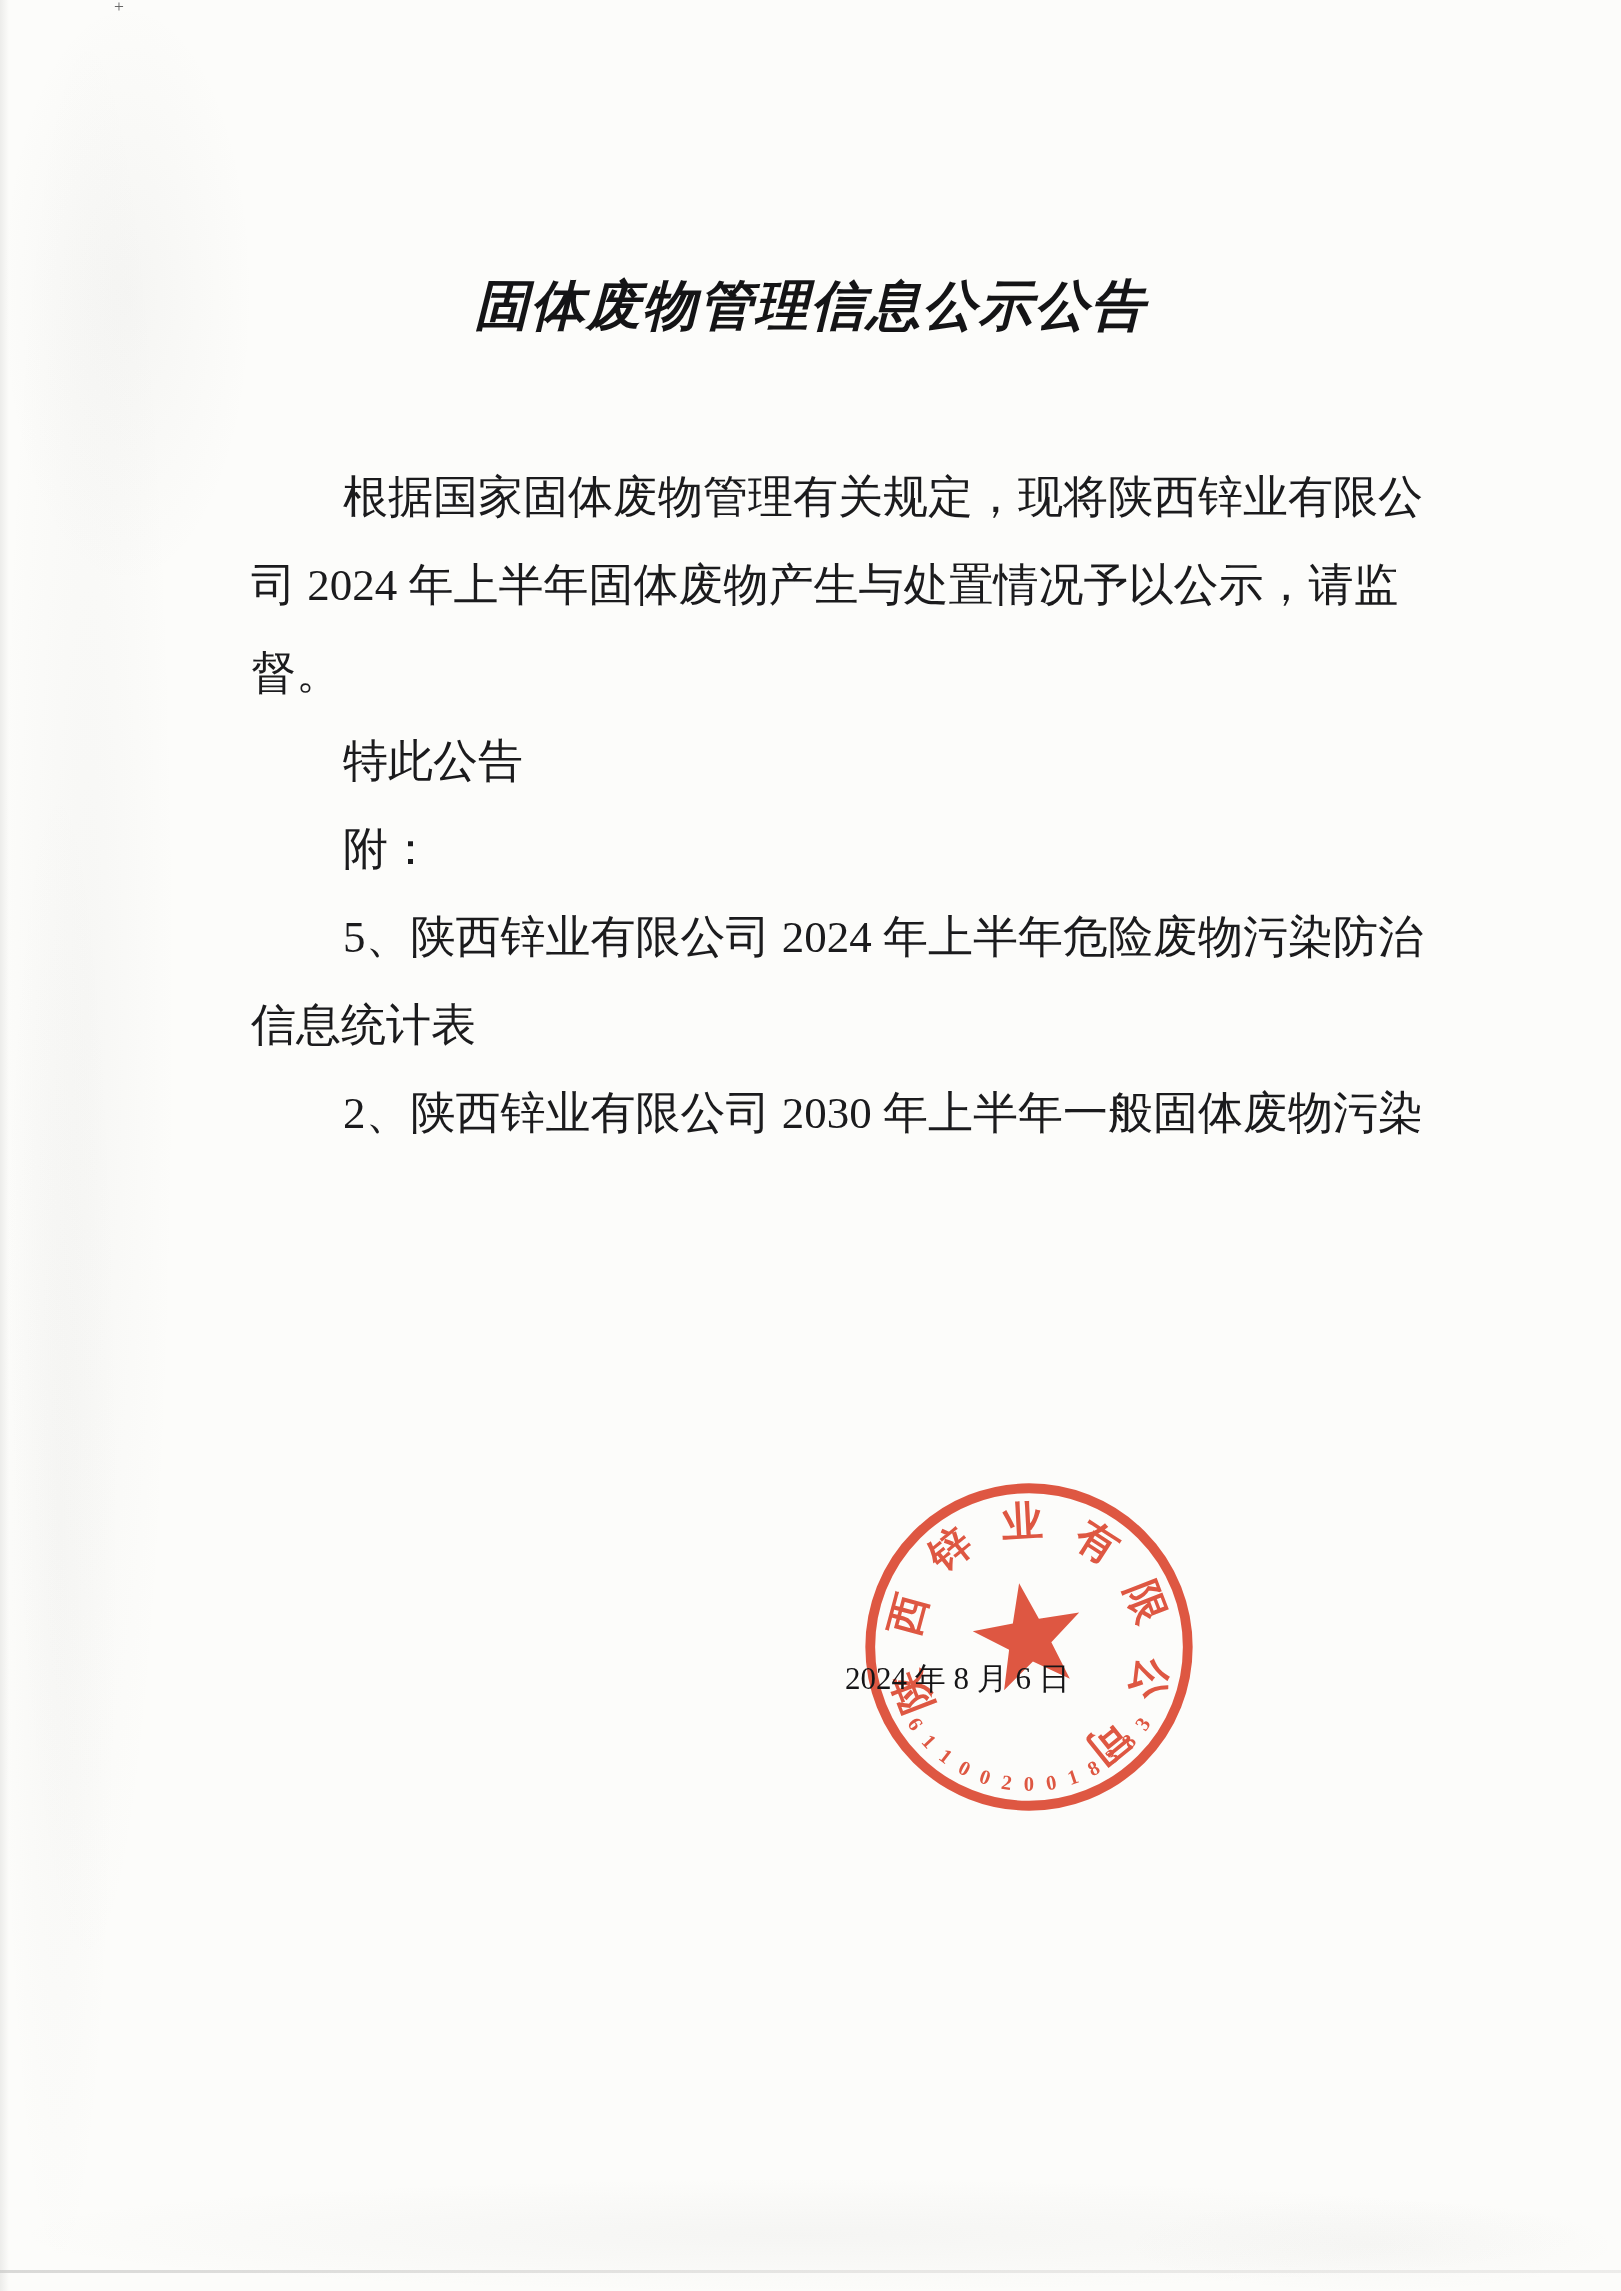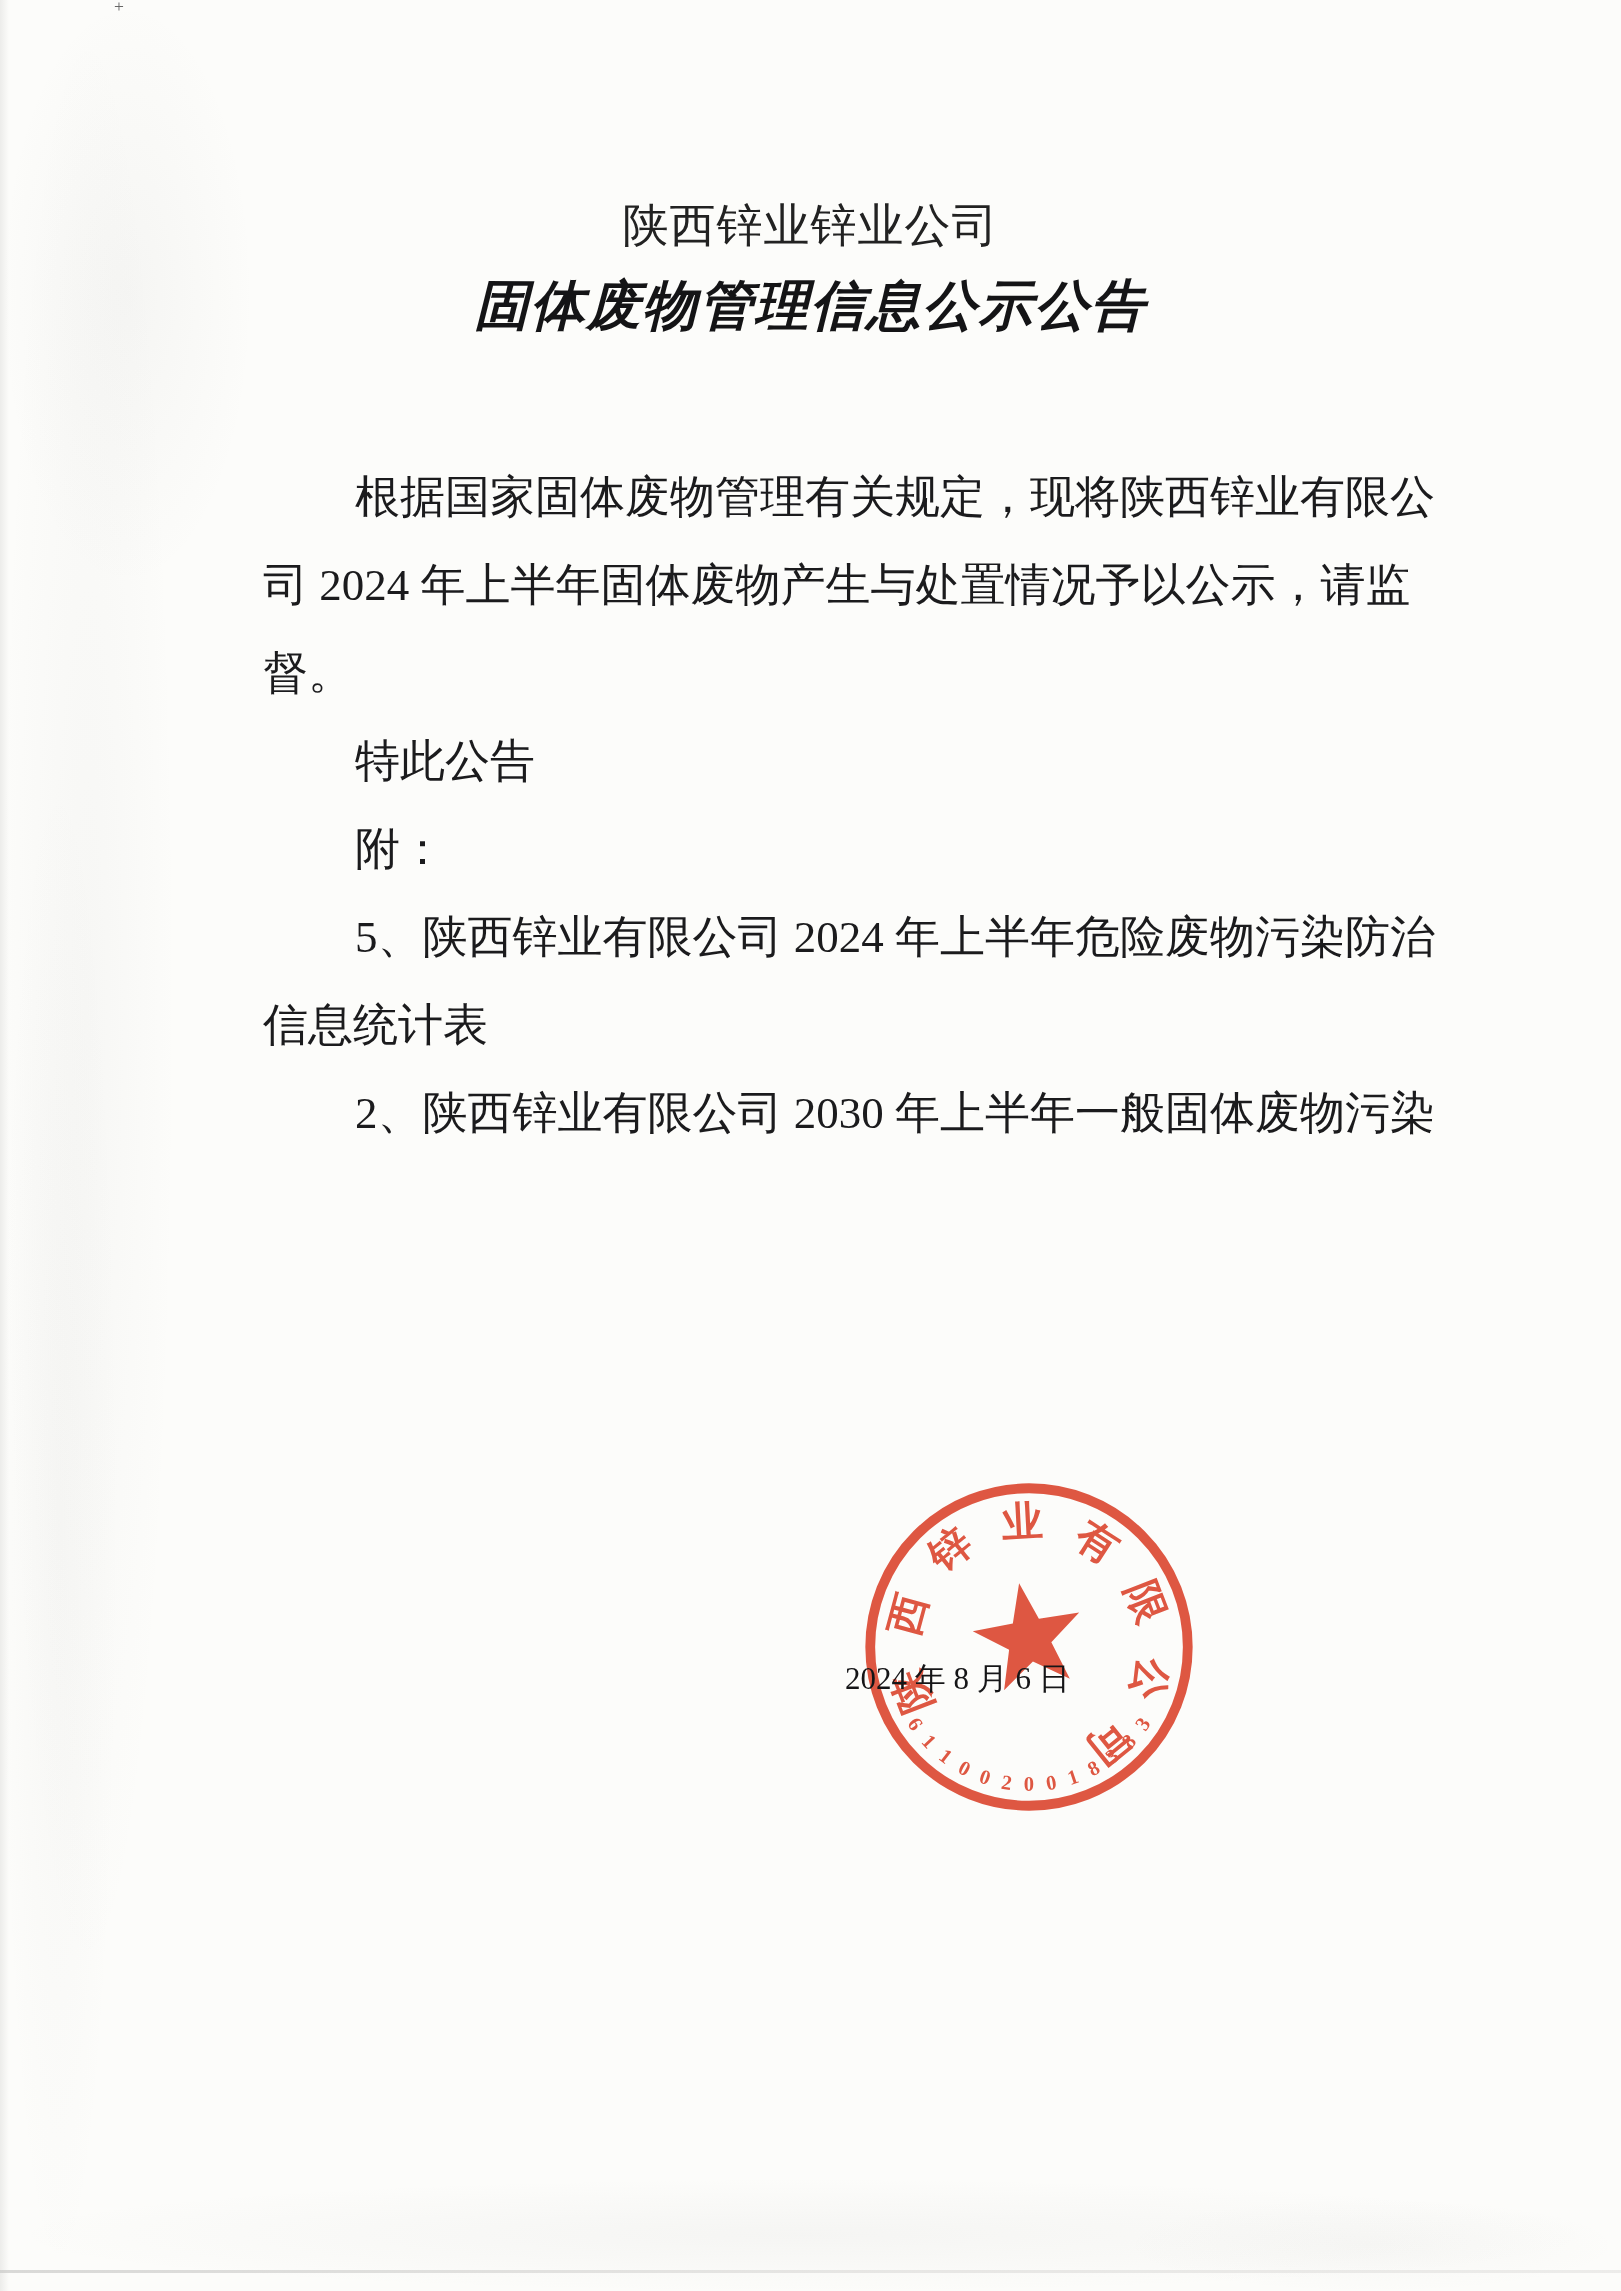--- a/index.html
+++ b/index.html
@@ -64,21 +64,20 @@
     position: absolute;
     left: 251px; top: 453px;
     width: 1225px;
   }
   .body-line {
     font-size: 45px;
     line-height: 88px;
     height: 88px;
     white-space: nowrap;
     color: #1b1b1d;
-    margin-left: 12px;
   }
   .body-line.indent { padding-left: 92px; }
   .date-line {
     position: absolute;
     left: 845px; top: 1649px;
     font-size: 31px;
     line-height: 59px;
     color: #151517;
     z-index: 3;
     white-space: nowrap;
@@ -99,21 +98,20 @@
 </style>
 </head>
 <body>
 
 <div id="page">
 
   <span class="reg-mark">+</span>
   <div class="left-edge"></div>
   <div class="bottom-scan-line"></div>
 
-  <div class="company-title">陕西锌业锌业公司</div>
 
   <div class="doc-title">固体废物管理信息公示公告</div>
 
   <div class="body-block">
     <div class="body-line indent">根据国家固体废物管理有关规定，现将陕西锌业有限公</div>
     <div class="body-line">司 2024 年上半年固体废物产生与处置情况予以公示，请监</div>
     <div class="body-line">督。</div>
     <div class="body-line indent">特此公告</div>
     <div class="body-line indent">附：</div>
     <div class="body-line indent">5、陕西锌业有限公司 2024 年上半年危险废物污染防治</div>

